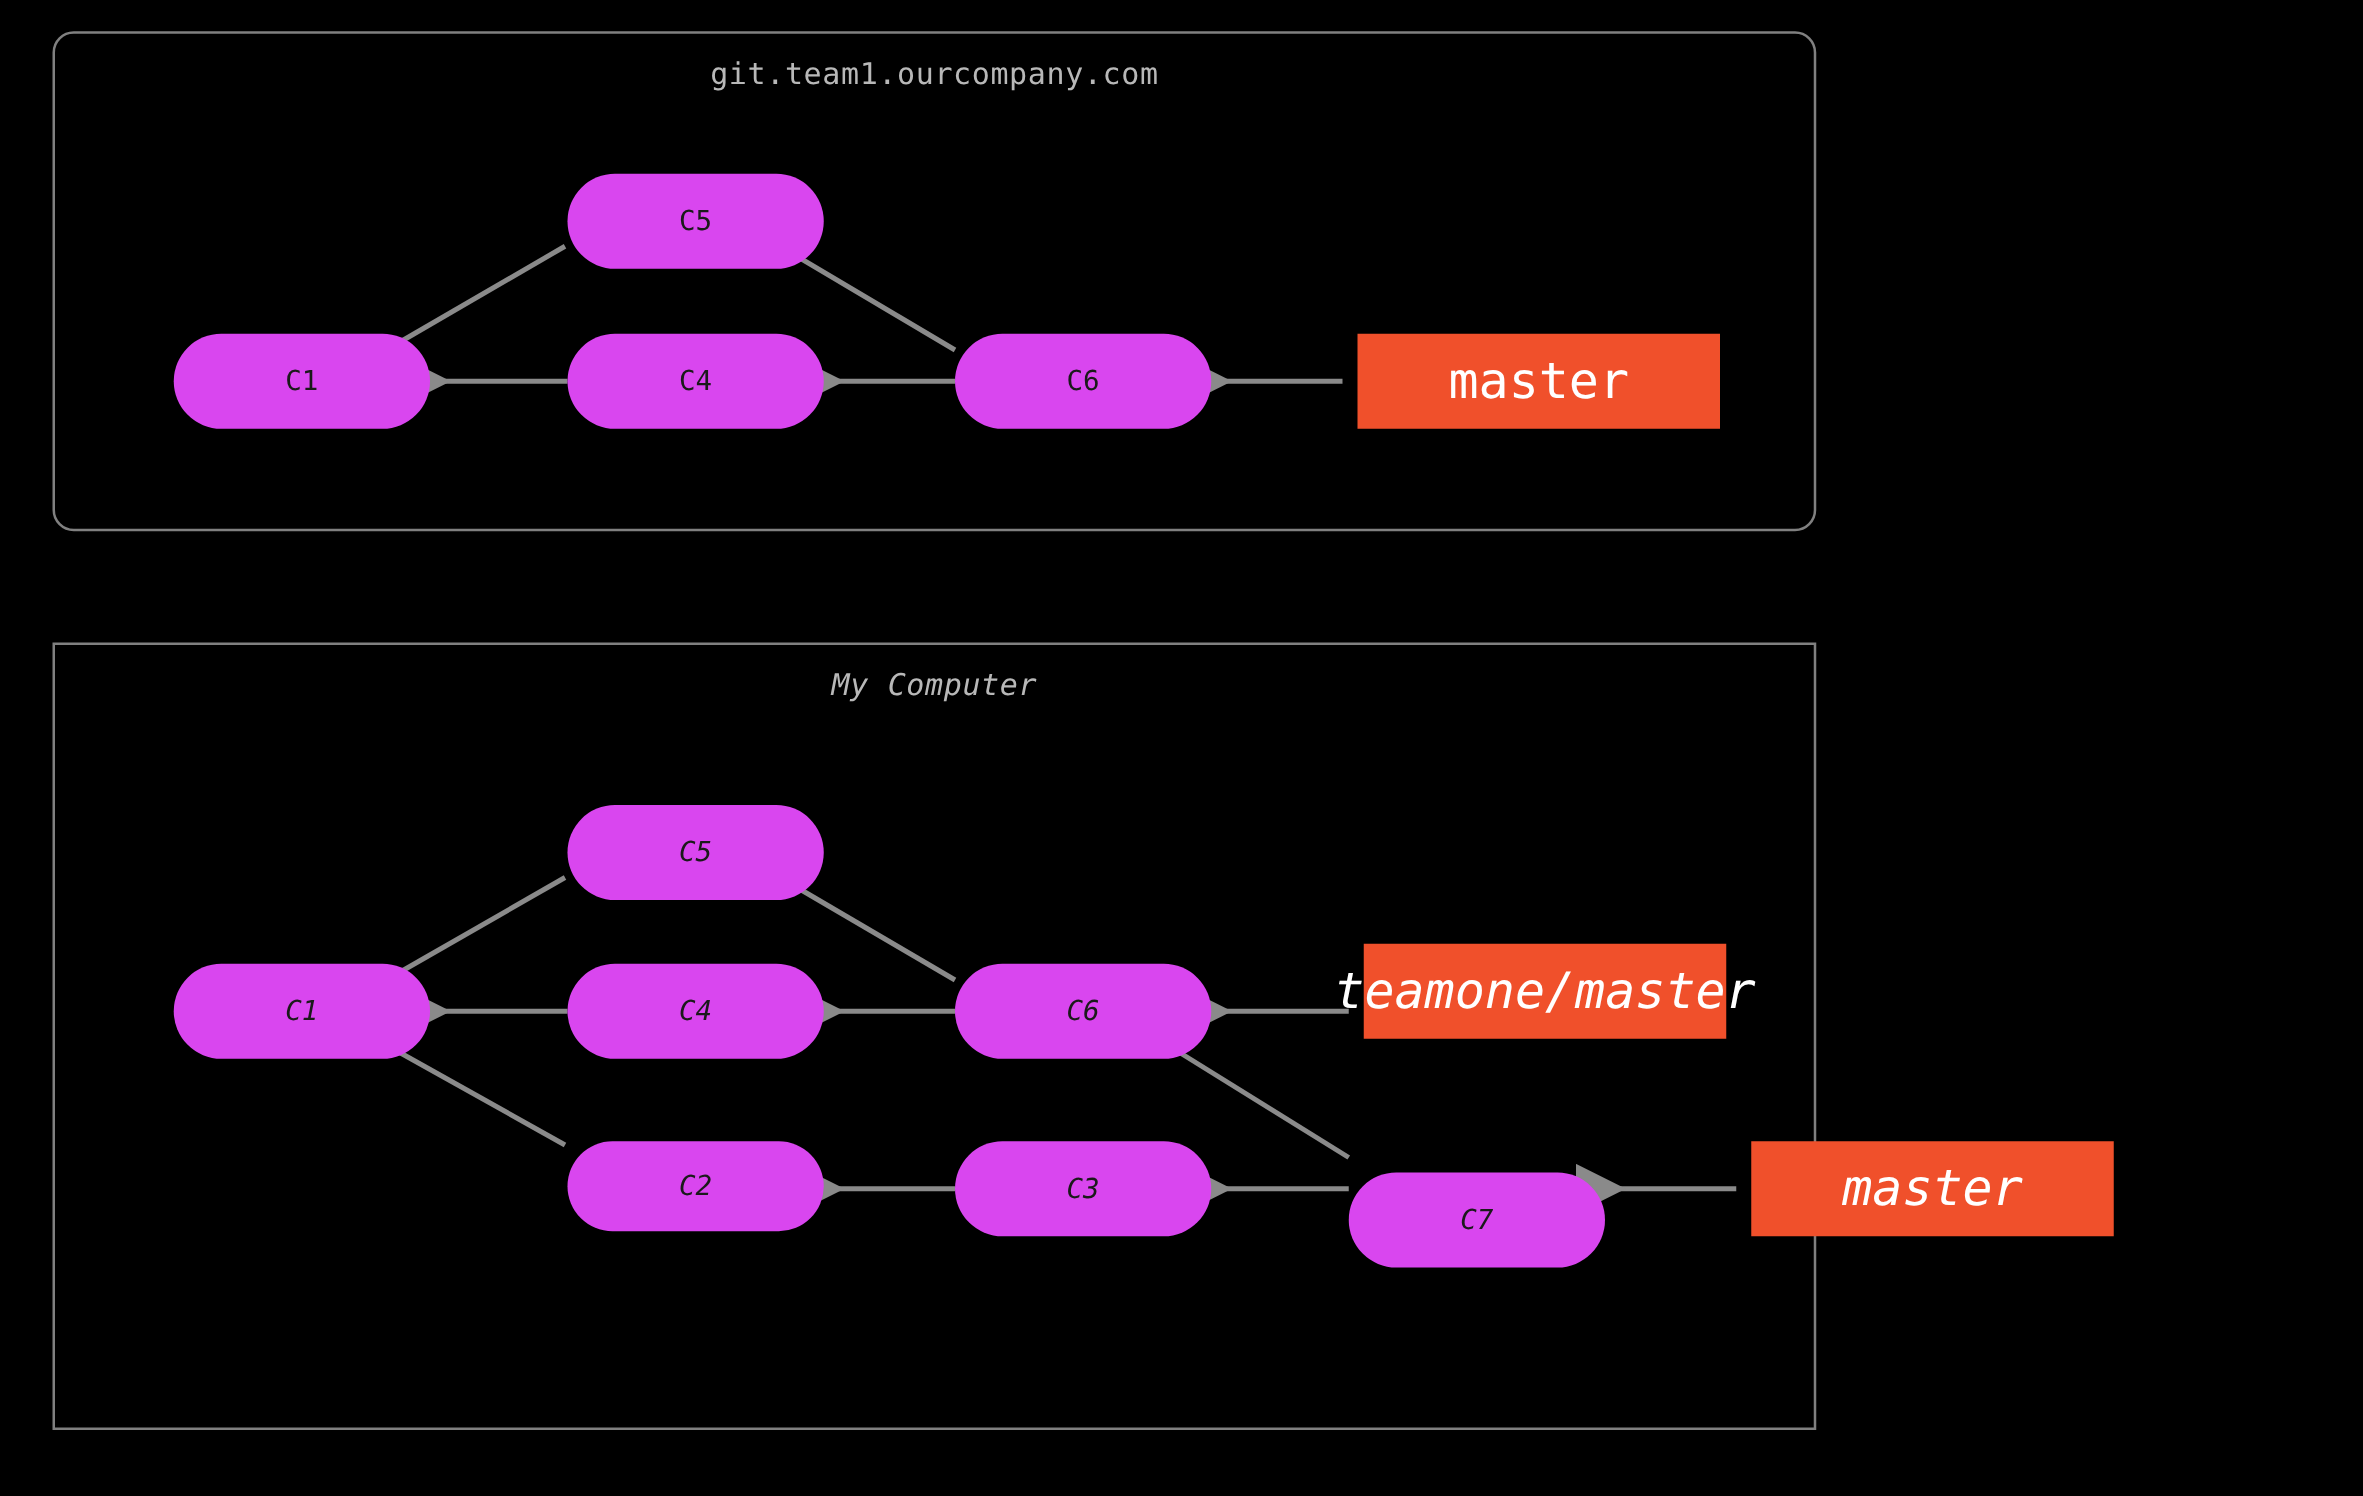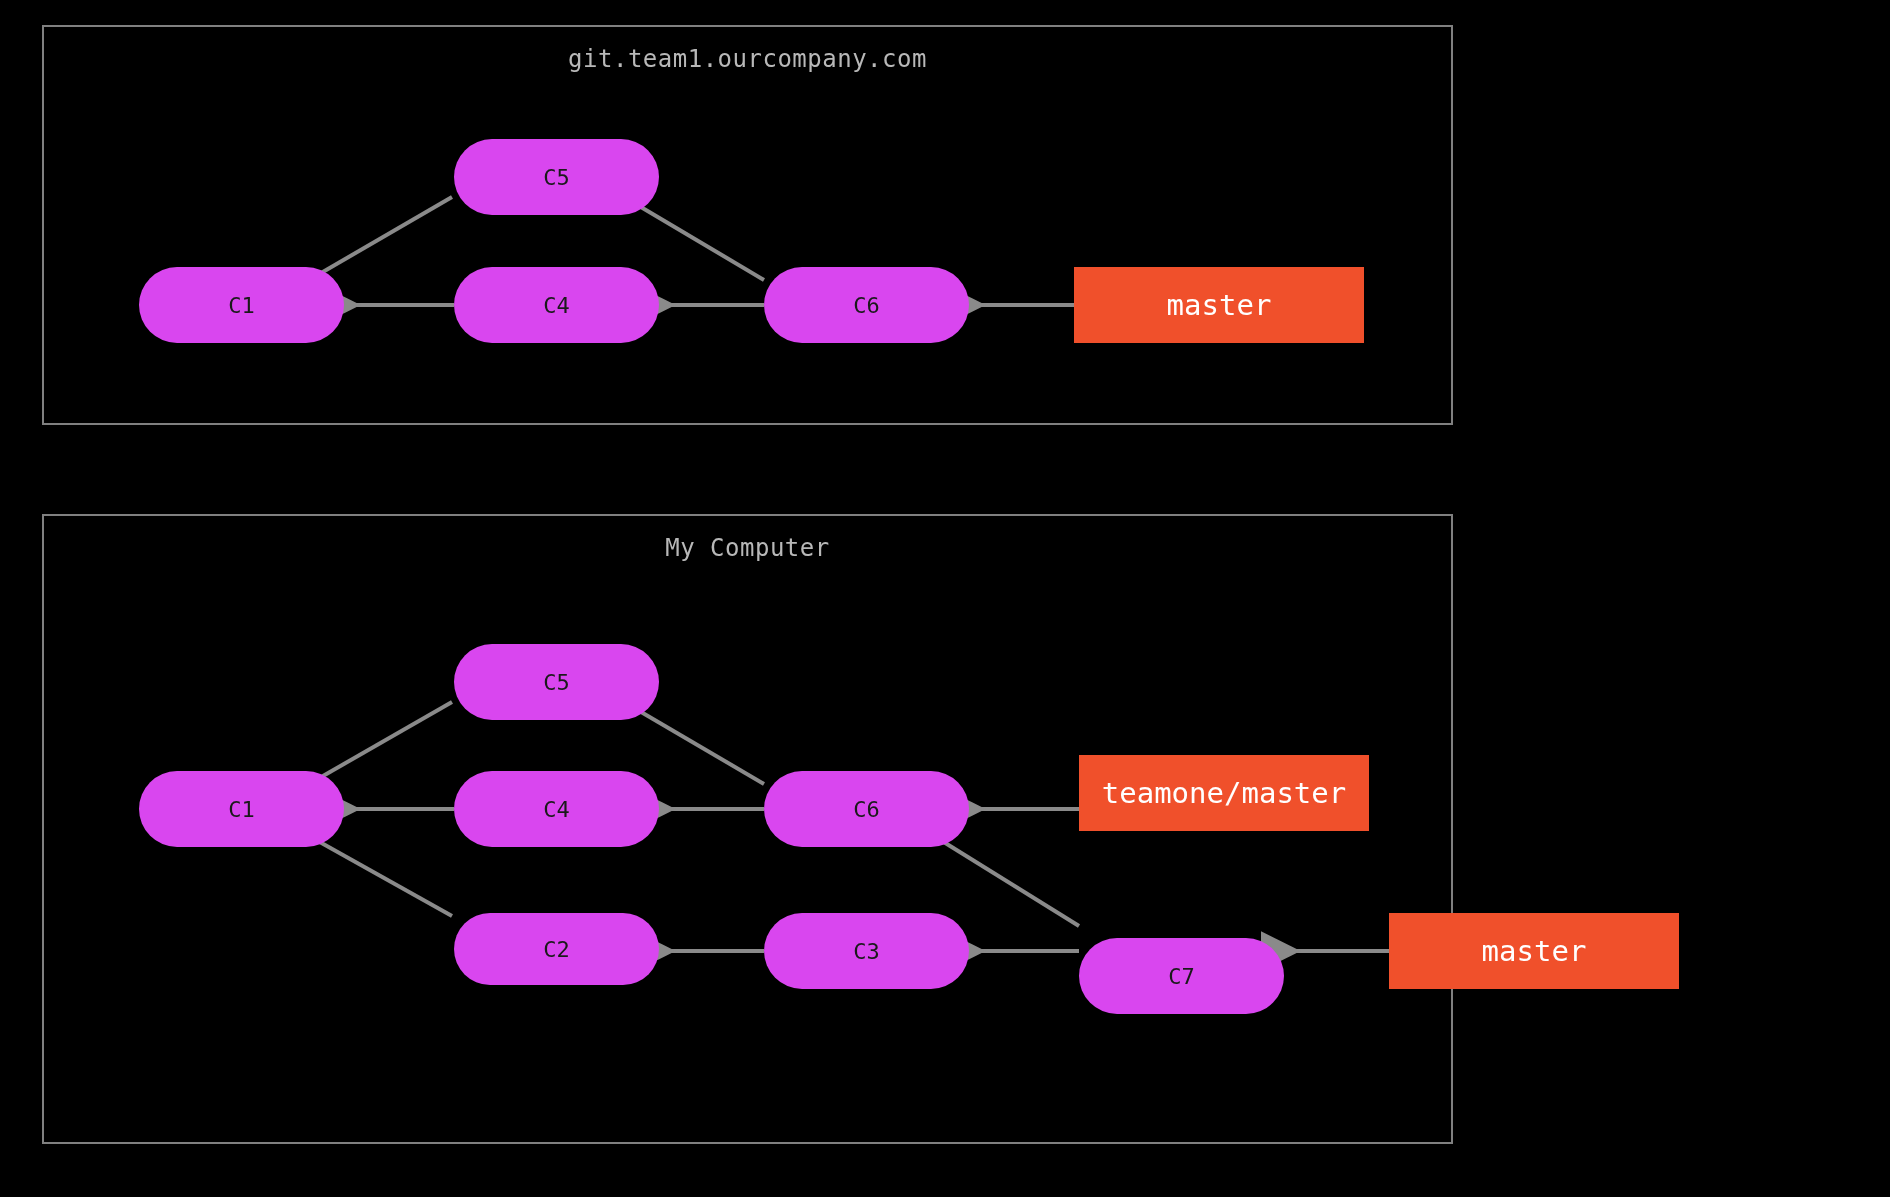--- a/index.html
+++ b/index.html
@@ -38,37 +38,38 @@
     font-weight: 500;
     box-sizing: border-box;
   }
   .branch {
     position: absolute;
     background: #f0502b;
     color: #fff;
     display: flex;
     align-items: center;
     justify-content: center;
-    font-size: 29px;
+    font-size: 40px;
     font-weight: 500;
     box-sizing: border-box;
+    margin-left: 12px;
   }
   svg.arrows {
     position: absolute;
     left: 0;
     top: 0;
     pointer-events: none;
   }
 </style>
 </head>
 <body>
 
 <div class="page">
 
-  <div class="panel" style="left:42px; top:25px; width:1411px; height:400px;">
+  <div class="panel" style="left:42px; top:25px; width:1411px; height:400px;border-radius:17px;">
     <div class="panel-title" style="top:18px;">git.team1.ourcompany.com</div>
 
     <svg class="arrows" width="1411" height="400">
       <defs>
         <marker id="ahT" viewBox="0 0 12 12" refX="2" refY="6" markerWidth="10" markerHeight="10" orient="auto">
           <path d="M12,0 L0,6 L12,12 Z" fill="#8a8a8a"></path>
         </marker>
       </defs>
 
       <line x1="408" y1="170" x2="265" y2="253" stroke="#8a8a8a" stroke-width="4" marker-end="url(#ahT)"></line>
@@ -82,21 +83,21 @@
       <line x1="1030" y1="278" x2="935" y2="278" stroke="#8a8a8a" stroke-width="4" marker-end="url(#ahT)"></line>
     </svg>
 
     <div class="commit" style="left:95px; top:240px; width:205px; height:76px;">C1</div>
     <div class="commit" style="left:410px; top:112px; width:205px; height:76px;">C5</div>
     <div class="commit" style="left:410px; top:240px; width:205px; height:76px;">C4</div>
     <div class="commit" style="left:720px; top:240px; width:205px; height:76px;">C6</div>
     <div class="branch" style="left:1030px; top:240px; width:290px; height:76px;">master</div>
   </div>
 
-  <div class="panel" style="left:42px; top:514px; width:1411px; height:630px;">
+  <div class="panel" style="left:42px; top:514px; width:1411px; height:630px;font-style:italic;">
     <div class="panel-title" style="top:18px;">My Computer</div>
 
     <svg class="arrows" width="1411" height="630">
       <defs>
         <marker id="ahB" viewBox="0 0 12 12" refX="2" refY="6" markerWidth="10" markerHeight="10" orient="auto">
           <path d="M12,0 L0,6 L12,12 Z" fill="#8a8a8a"></path>
         </marker>
       </defs>
 
       <line x1="408" y1="186" x2="265" y2="268" stroke="#8a8a8a" stroke-width="4" marker-end="url(#ahB)"></line>

